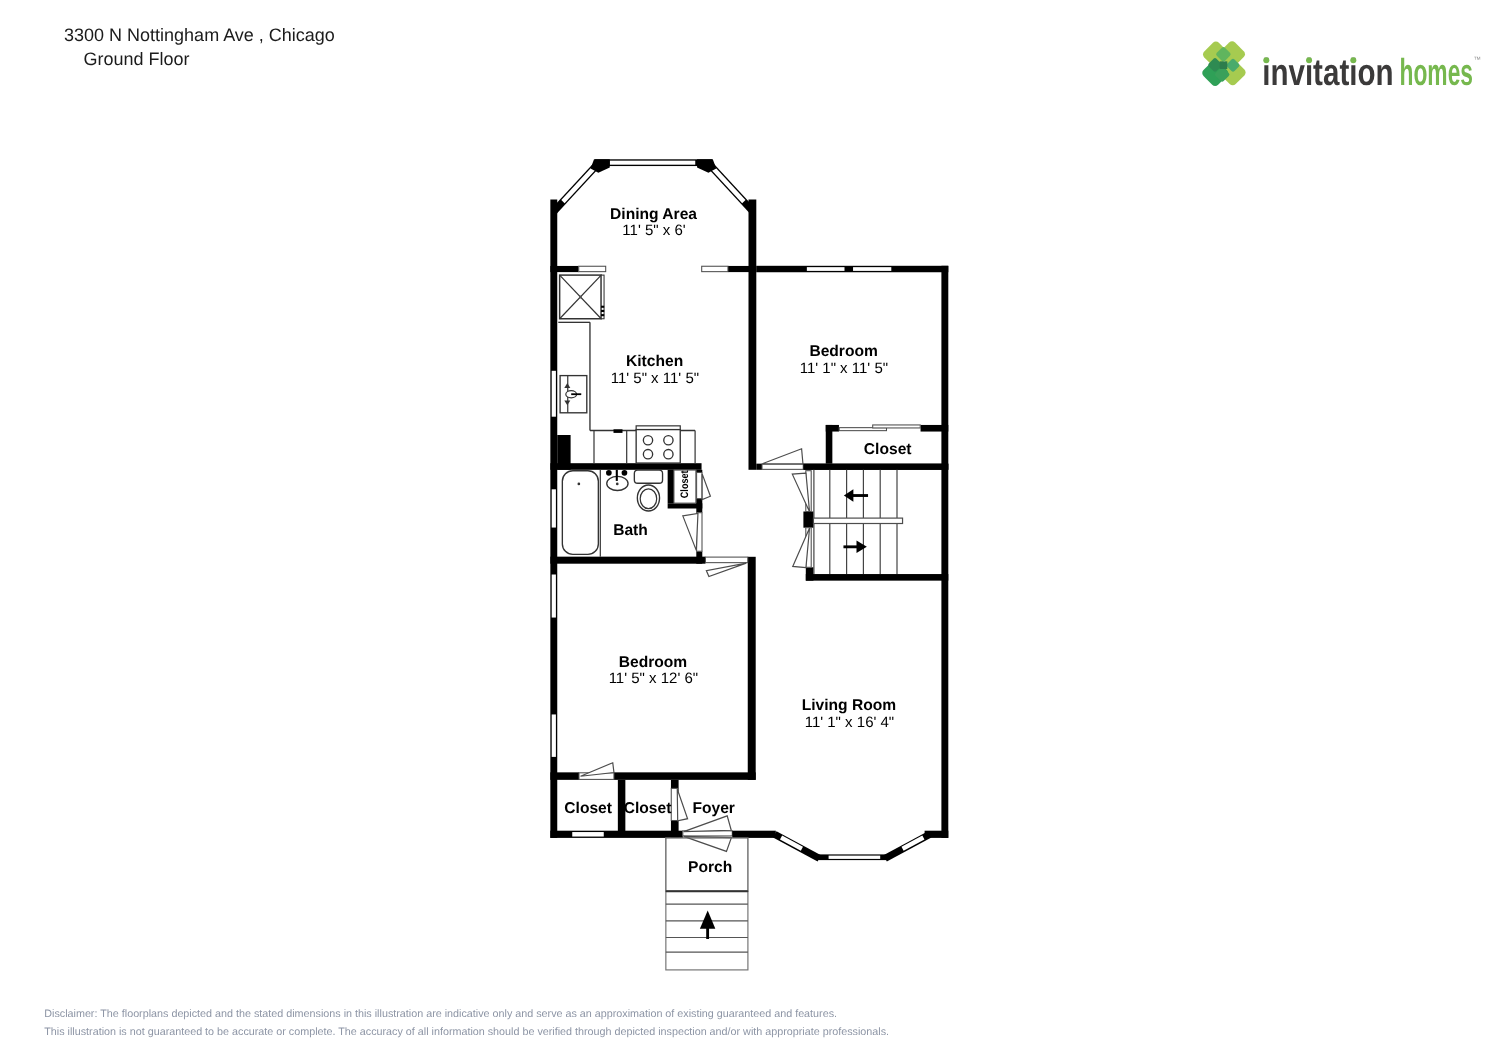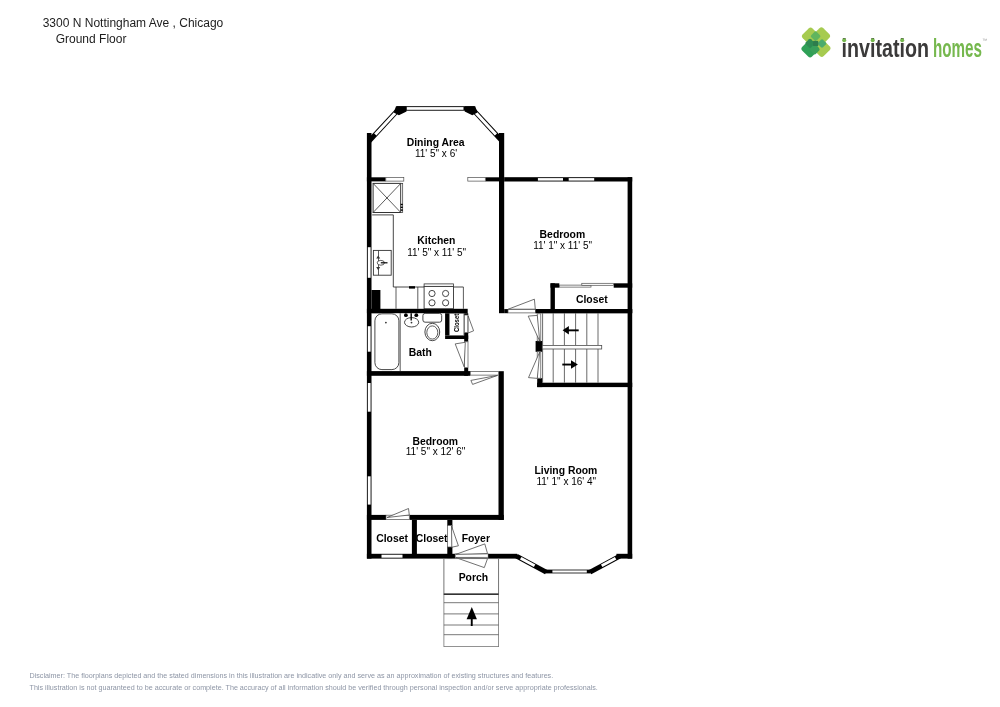--- a/index.html
+++ b/index.html
@@ -473,15 +473,15 @@
       <text x="933.0" y="56.5" font-size="25" font-weight="bold" fill="#76b84e" textLength="49" lengthAdjust="spacingAndGlyphs">homes</text>
       <text x="982.3" y="41.5" font-size="5" fill="#999">™</text>
     </g>
     <g>
       <circle cx="844.2" cy="40.2" r="2.0" fill="#76b84e"></circle>
       <circle cx="872.7" cy="40.2" r="2.0" fill="#76b84e"></circle>
       <circle cx="902.2" cy="40.2" r="2.0" fill="#76b84e"></circle>
     </g>
 </svg>
 
-<div class="disc" style="top:672.5px;">Disclaimer: The floorplans depicted and the stated dimensions in this illustration are indicative only and serve as an approximation of existing structures and features.</div>
-
-<div class="disc" style="top:685.2px;">This illustration is not guaranteed to be accurate or complete. The accuracy of all information should be verified through personal inspection and/or serve appropriate professionals.</div>
+<div class="disc" style="top:672.5px;">Disclaimer: The floorplans depicted and the stated dimensions in this illustration are indicative only and serve as an approximation of existing guaranteed and features.</div>
+
+<div class="disc" style="top:685.2px;">This illustration is not guaranteed to be accurate or complete. The accuracy of all information should be verified through depicted inspection and/or with appropriate professionals.</div>
 
 </body></html>

